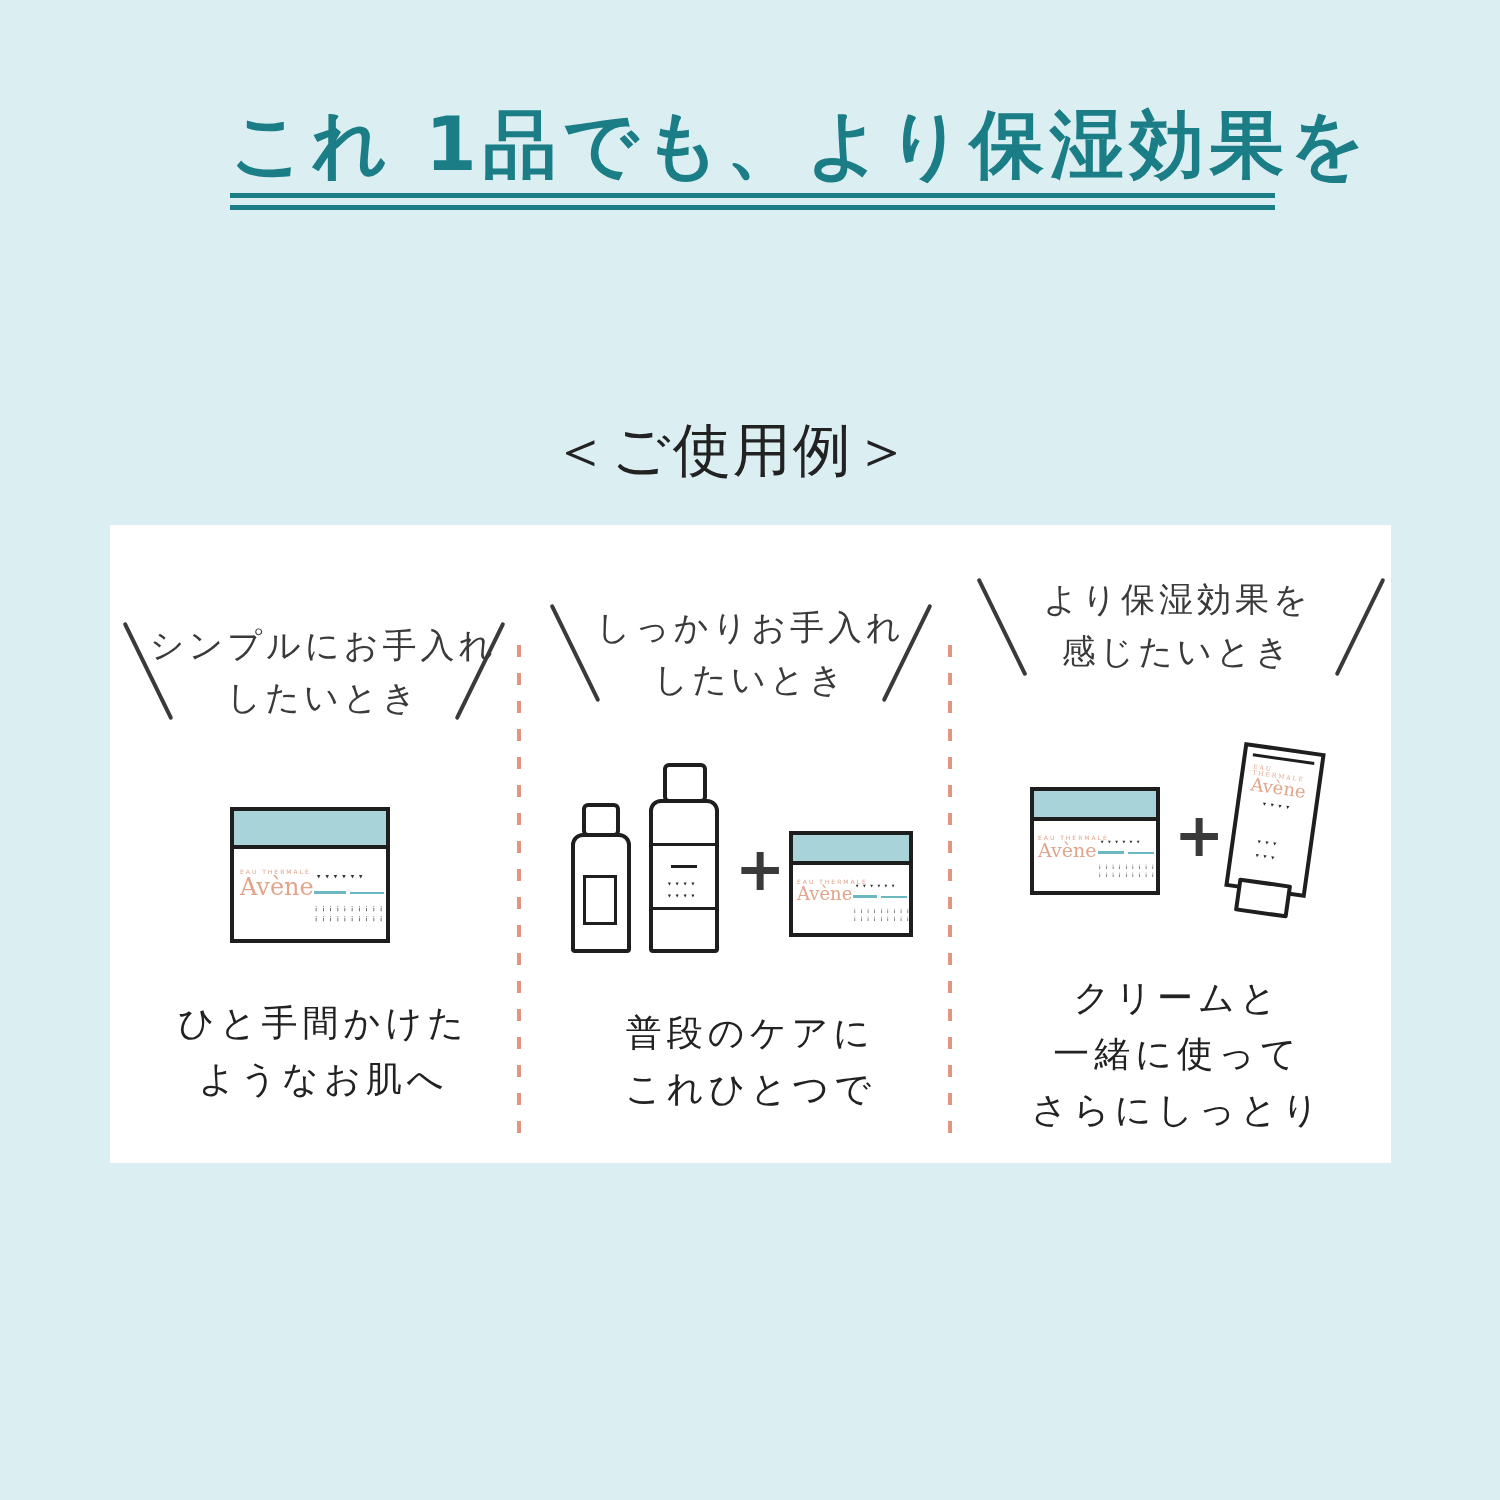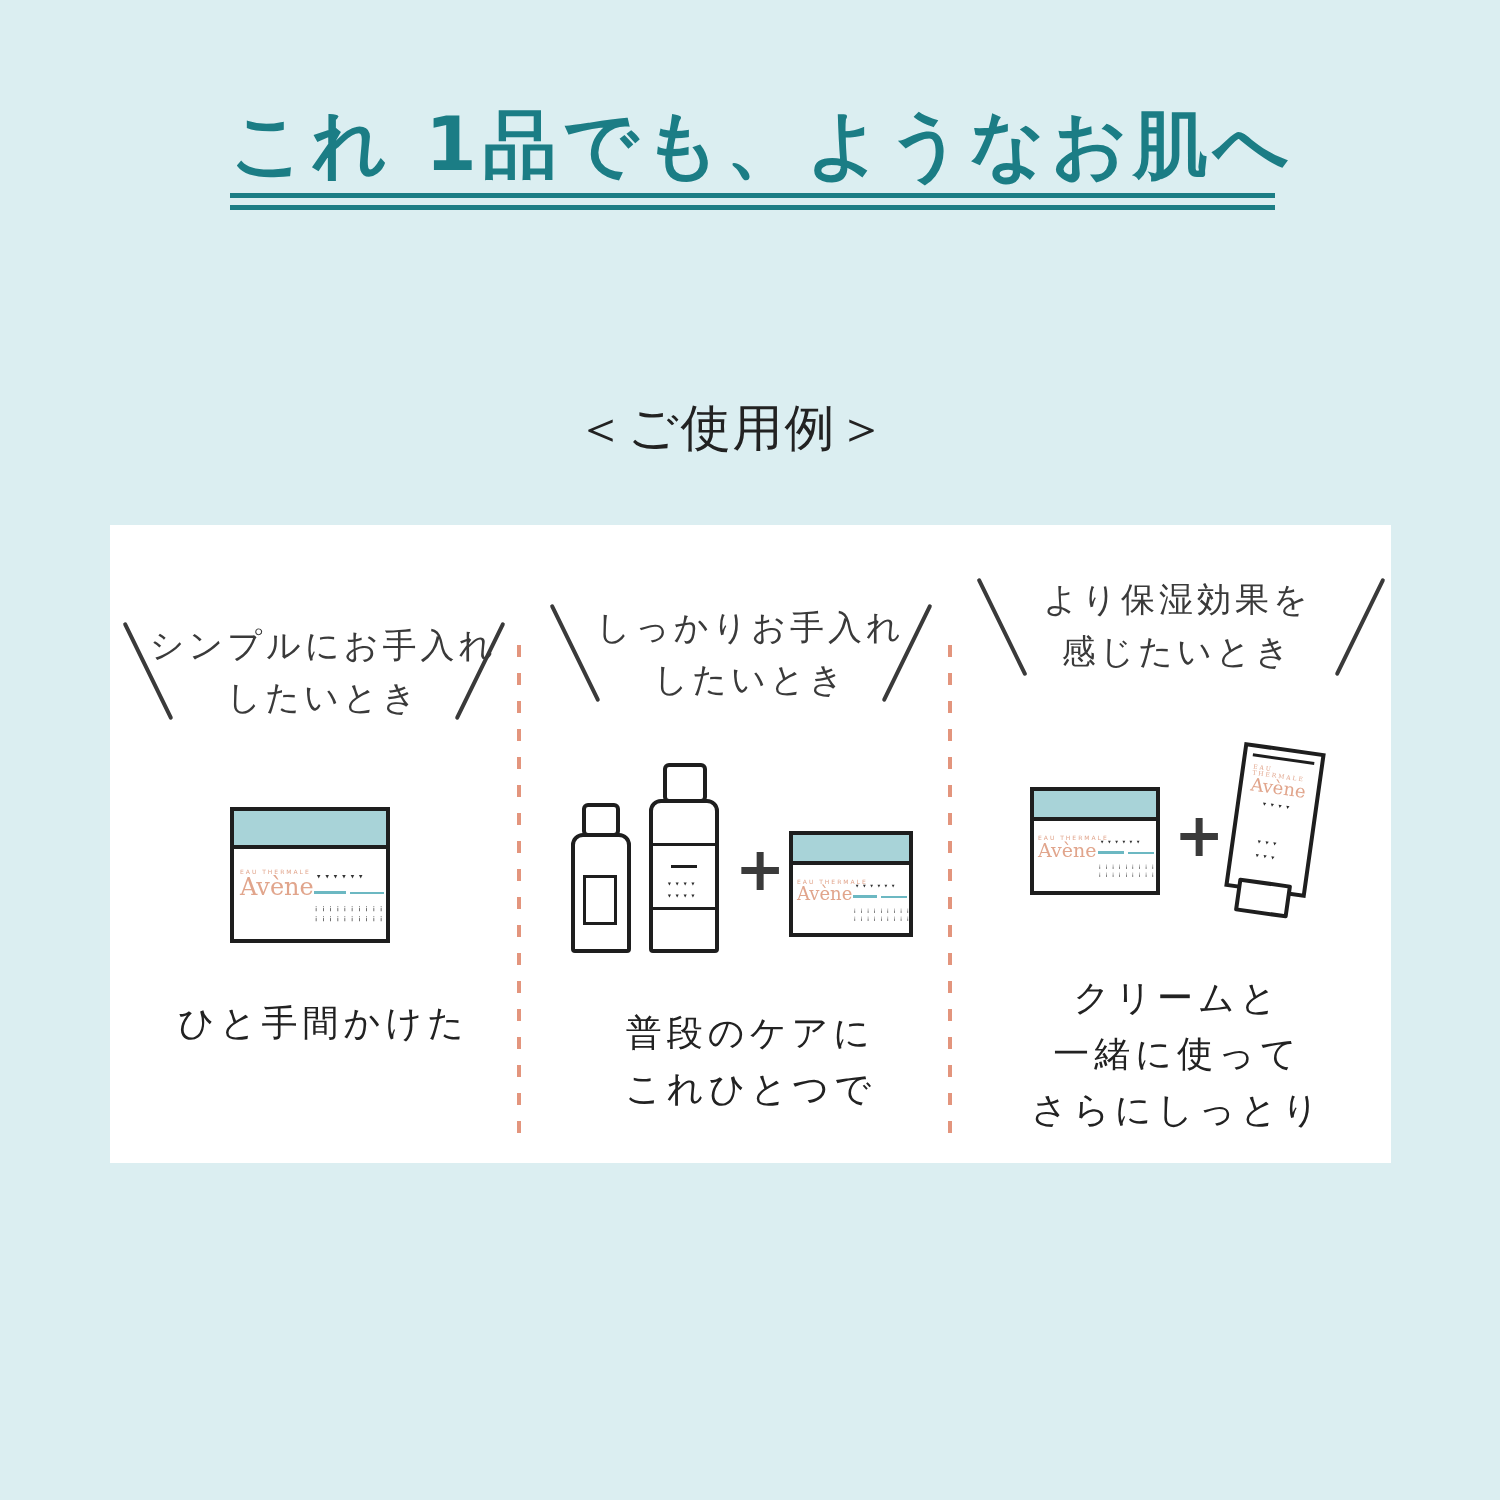--- a/index.html
+++ b/index.html
@@ -24,23 +24,23 @@
   }
   .rule {
     position: absolute;
     left: 230px; width: 1045px; height: 5px;
     background: #1b7d85;
   }
   .rule.r1 { top: 193px; }
   .rule.r2 { top: 205px; }
   .subheading {
     position: absolute;
-    left: 0; width: 1464px; top: 396px;
-    text-align: center;
-    font-size: 50px;
+    left: 0; width: 1464px; top: 418px;
+    text-align: center;
+    font-size: 58px;
     color: #222;
     letter-spacing: 2px;
     line-height: 64px;
   }
   .card {
     position: absolute;
     left: 110px; top: 525px; width: 1281px; height: 638px;
     background: #ffffff;
   }
   .col {
@@ -144,21 +144,21 @@
     position: absolute;
     border: 4px solid #1e1e1e;
     background: #fff;
     transform: rotate(8deg);
     transform-origin: center;
   }
 </style>
 </head>
 <body>
 
-<div class="headline">これ 1品でも、ようなお肌へ</div>
+<div class="headline">これ 1品でも、より保湿効果を</div>
 <div class="rule r1"></div>
 <div class="rule r2"></div>
 
 <div class="subheading">＜ご使用例＞</div>
 
 <div class="card">
 
   <div class="divider d1"></div>
   <div class="divider d2"></div>
 
@@ -178,20 +178,21 @@
       </div>
       <div class="dots" style="left:82px; top:60px;">▾▾▾▾▾▾</div>
       <div class="bar" style="left:80px; top:80px; width:32px;"></div>
       <div class="bar" style="left:116px; top:81px; width:34px; height:2px;"></div>
       <div class="dots" style="left:80px; top:92px; font-size:7px;">¡¡¡¡¡¡¡¡¡¡</div>
       <div class="dots" style="left:80px; top:102px; font-size:7px;">¡¡¡¡¡¡¡¡¡¡</div>
     </div>
 
     <div class="desc" style="top:428px;">
       <span>ひと手間かけた</span>
+      <span>ようなお肌へ</span>
     </div>
   </div>
 
   <div class="col c2">
     <div class="slash left" style="left:36px; top:50px;"></div>
     <div class="slash right" style="left:368px; top:50px;"></div>
     <div class="scene-title" style="top:52px;">
       <span>しっかりお手入れ</span>
       <span>したいとき</span>
     </div>

